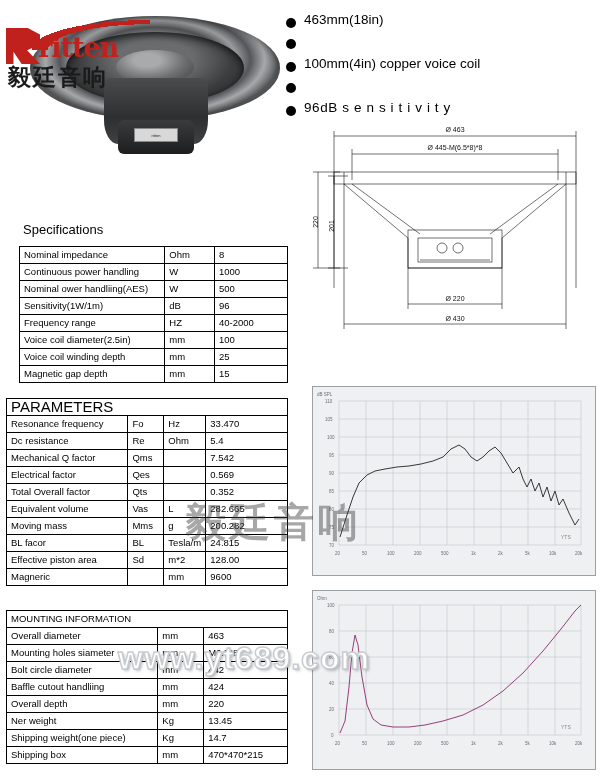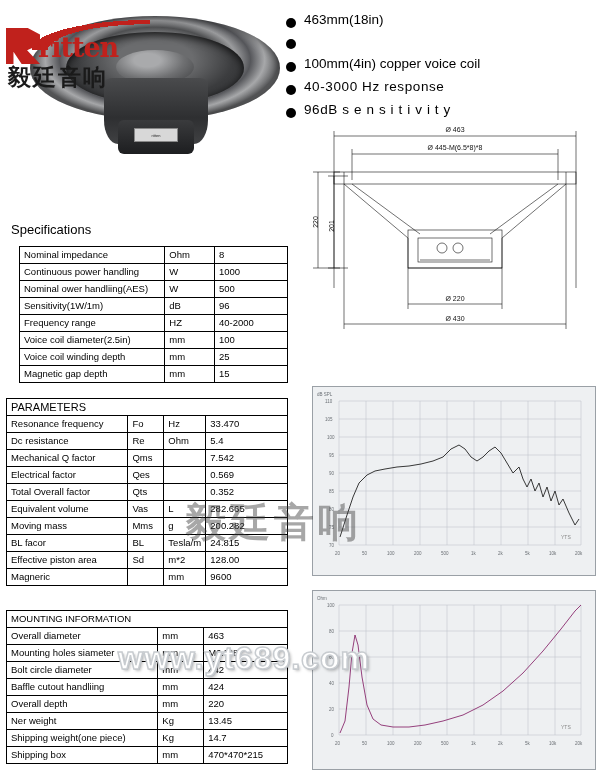--- a/index.html
+++ b/index.html
@@ -92,42 +92,42 @@
   }
   .bullet {
     width:10px; height:10px; border-radius:50%; background:#000;
     margin:4px 8px 0 0; flex:none;
   }
   .feature span.txt { font-size:13.5px; line-height:16px; }
   .feature:nth-child(4) span.txt, .feature:nth-child(5) span.txt { letter-spacing:.6px; }
 
   
   .spec-title {
-    position:absolute; left:11px; top:222px; font-size:13px;
+    position:absolute; left:23px; top:222px; font-size:13px;
   }
 
   
   table {
     border-collapse:collapse; width:100%; font-size:9.5px;
   }
   td {
     border:1px solid #000; padding:2px 4px; height:16px; line-height:12px;
   }
   .tbl { position:absolute; }
   #tbl-spec { left:6px; top:246px; width:282px;padding-left:13px; }
   #tbl-spec td:nth-child(1){ width:152px; }
   #tbl-spec td:nth-child(2){ width:52px; }
   #tbl-spec td:nth-child(3){ width:78px; }
 
   #tbl-params { left:6px; top:398px; width:282px; }
   #tbl-params td:nth-child(1){ width:122px; }
   #tbl-params td:nth-child(2){ width:36px; }
   #tbl-params td:nth-child(3){ width:42px; }
   #tbl-params td:nth-child(4){ width:82px; }
-  #tbl-params .hdr td { font-size:11px; }
+  #tbl-params .hdr td { font-size:15px; }
 
   #tbl-mount { left:6px; top:610px; width:282px; }
   #tbl-mount td:nth-child(1){ width:152px; }
   #tbl-mount td:nth-child(2){ width:46px; }
   #tbl-mount td:nth-child(3){ width:84px; }
 
   
   .dimdraw {
     position:absolute; left:300px; top:118px; width:296px; height:250px;
     font-size:7px; color:#111;
@@ -190,21 +190,20 @@
   </div>
   <div class="feature">
     <span class="bullet"></span>
   </div>
   <div class="feature">
     <span class="bullet"></span>
     <span class="txt">100mm(4in) copper voice coil</span>
   </div>
   <div class="feature">
     <span class="bullet"></span>
-    <span class="txt">40-3000 Hz  response</span>
   </div>
   <div class="feature">
     <span class="bullet"></span>
     <span class="txt">96dB  s e n s i t i v i t y</span>
   </div>
 </div>
 
 <div class="dimdraw">
   <svg width="296" height="250" viewBox="0 0 296 250">
     <g fill="none" stroke="#111" stroke-width="0.6">

